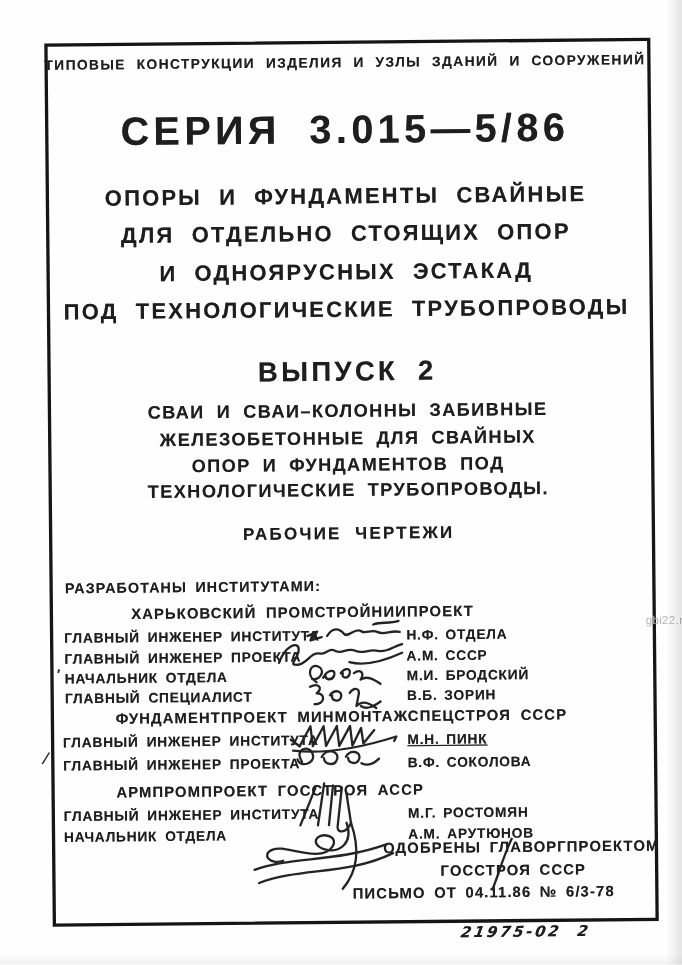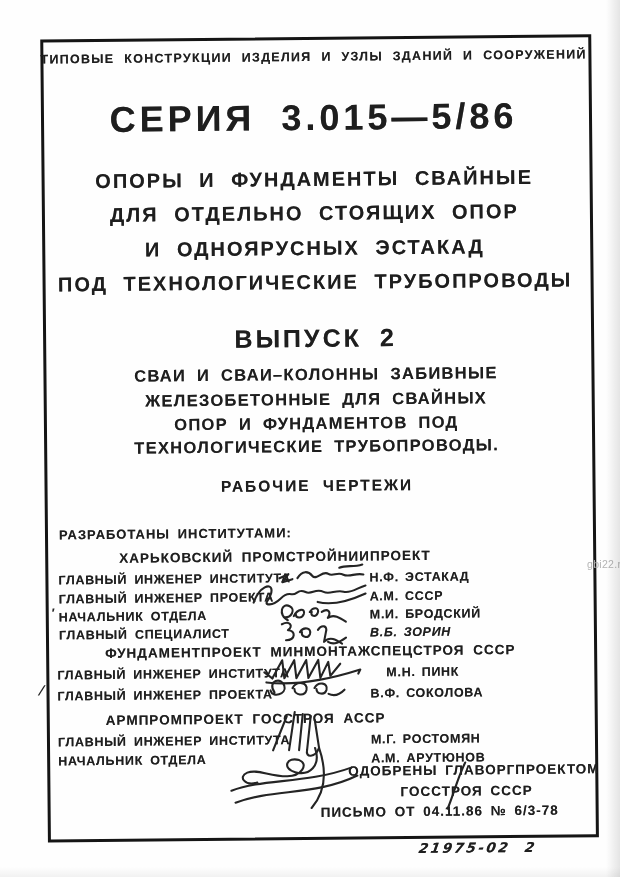--- a/index.html
+++ b/index.html
@@ -59,31 +59,31 @@
   <div class="abs ctr ink t-issue" style="top:390px;">ЖЕЛЕЗОБЕТОННЫЕ ДЛЯ СВАЙНЫХ</div>
   <div class="abs ctr ink t-issue" style="top:414px;">ОПОР И ФУНДАМЕНТОВ ПОД</div>
   <div class="abs ctr ink t-issue" style="top:437px;">ТЕХНОЛОГИЧЕСКИЕ ТРУБОПРОВОДЫ.</div>
 
   <div class="abs ctr ink t-doctype" style="top:477px;">РАБОЧИЕ ЧЕРТЕЖИ</div>
 
   <div class="abs ink t-label" style="left:58px;top:525px;">РАЗРАБОТАНЫ ИНСТИТУТАМИ:</div>
 
   <div class="abs ink t-instname" style="left:118px;top:549px;">ХАРЬКОВСКИЙ ПРОМСТРОЙНИИПРОЕКТ</div>
   <div class="abs ink t-role" style="left:57px;top:571px;">ГЛАВНЫЙ ИНЖЕНЕР ИНСТИТУТА</div>
-  <div class="abs ink t-pname" style="left:368px;top:571px;">Н.Ф. ЭСТАКАД</div>
+  <div class="abs ink t-pname" style="left:368px;top:571px;">Н.Ф. ОТДЕЛА</div>
   <div class="abs ink t-role" style="left:57px;top:590px;">ГЛАВНЫЙ ИНЖЕНЕР ПРОЕКТА</div>
   <div class="abs ink t-pname" style="left:368px;top:590px;">А.М. СССР</div>
   <div class="abs ink t-role" style="left:57px;top:608px;">НАЧАЛЬНИК ОТДЕЛА</div>
   <div class="abs ink t-pname" style="left:368px;top:608px;">М.И. БРОДСКИЙ</div>
   <div class="abs ink t-role" style="left:57px;top:626px;">ГЛАВНЫЙ СПЕЦИАЛИСТ</div>
-  <div class="abs ink t-pname" style="left:368px;top:626px;font-style:italic;">В.Б. ЗОРИН</div>
+  <div class="abs ink t-pname" style="left:368px;top:626px;">В.Б. ЗОРИН</div>
 
   <div class="abs ink t-instname" style="left:103px;top:644px;">ФУНДАМЕНТПРОЕКТ МИНМОНТАЖСПЕЦСТРОЯ СССР</div>
   <div class="abs ink t-role" style="left:55px;top:666px;">ГЛАВНЫЙ ИНЖЕНЕР ИНСТИТУТА</div>
-  <div class="abs ink t-pname" style="left:384px;top:666px;">М.Н. ПИНК</div>
+  <div class="abs ink t-pname" style="left:368px;top:666px;text-decoration:underline;">М.Н. ПИНК</div>
   <div class="abs ink t-role" style="left:55px;top:687px;">ГЛАВНЫЙ ИНЖЕНЕР ПРОЕКТА</div>
   <div class="abs ink t-pname" style="left:368px;top:687px;">В.Ф. СОКОЛОВА</div>
 
   <div class="abs ink t-instname" style="left:103px;top:711px;">АРМПРОМПРОЕКТ ГОССТРОЯ АССР</div>
   <div class="abs ink t-role" style="left:55px;top:733px;">ГЛАВНЫЙ ИНЖЕНЕР ИНСТИТУТА</div>
   <div class="abs ink t-pname" style="left:368px;top:733px;">М.Г. РОСТОМЯН</div>
   <div class="abs ink t-role" style="left:55px;top:752px;">НАЧАЛЬНИК ОТДЕЛА</div>
   <div class="abs ink t-pname" style="left:368px;top:752px;">А.М. АРУТЮНОВ</div>
 
   <div class="abs ink t-approve" style="left:345px;top:764px;">ОДОБРЕНЫ ГЛАВОРГПРОЕКТОМ</div>

